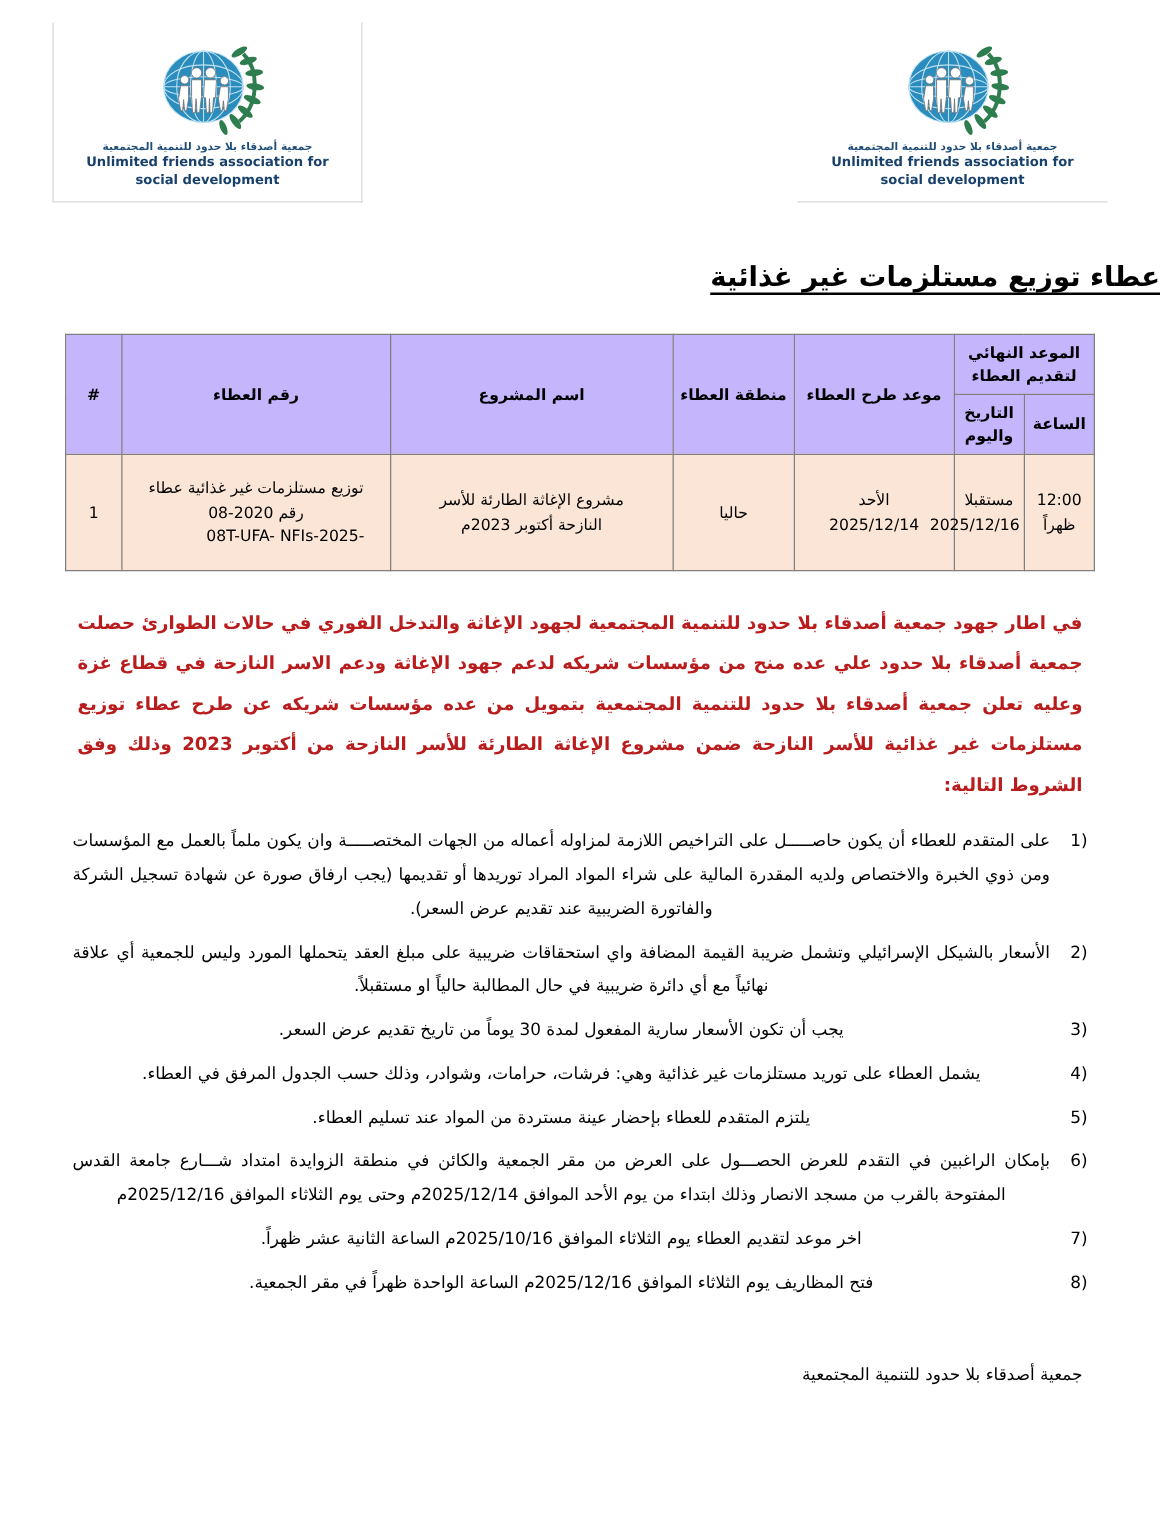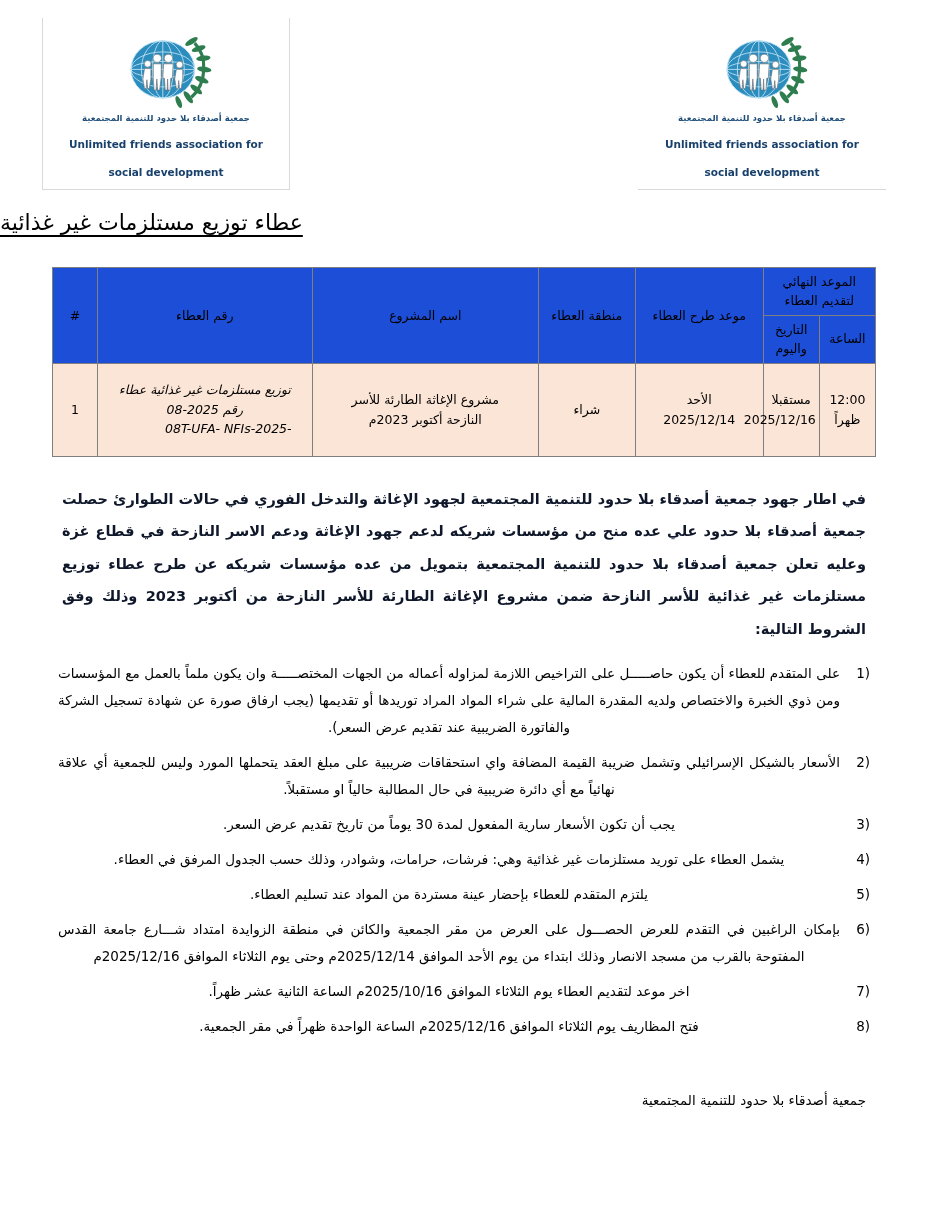--- a/index.html
+++ b/index.html
@@ -48,29 +48,29 @@
     letter-spacing: 0px;
     margin-top: 3px;
     direction: rtl;
   }
   .logo-en {
     font-size: 10.5px;
     font-weight: bold;
     color: #17406b;
     direction: ltr;
     line-height: 1.25;
-    margin-top: 15px;
+    margin-top: 1px;
   }
 
   
   .doc-title {
-    text-align: left;
+    text-align: right;
     font-family: "DejaVu Sans", "Liberation Sans", sans-serif;
     font-size: 22px;
-    font-weight: normal;
+    font-weight: bold;
     color: #000000;
     text-decoration: underline;
     text-underline-offset: 5px;
     margin: 30px 0 0 0;
     letter-spacing: 1px;
     direction: rtl;
   }
 
   
   .table-wrap {
@@ -88,51 +88,51 @@
   table.tender td {
     border: 1px solid #7f7f7f;
     text-align: center;
     vertical-align: middle;
     color: #000;
     padding: 4px 3px;
     font-size: 12.5px;
     line-height: 1.55;
   }
   table.tender thead th {
-    background: #1d4ed8;
-    font-weight: normal;
+    background: #c4b5fd;
+    font-weight: bold;
     font-size: 12.5px;
   }
   table.tender tbody td {
     background: #FBE5D6;
     font-size: 12.5px;
     height: 84px;
   }
   .col-idx { width: 34px; }
   .col-num { width: 190px; }
   .col-proj { width: 200px; }
   .col-cur { width: 82px; }
   .col-launch { width: 110px; }
   .col-day { width: 115px; }
   .col-hour { width: 96px; }
-  .cell-num { font-size: 11px; line-height: 1.85; font-style: italic; }
+  .cell-num { font-size: 11px; line-height: 1.85; }
   .cell-num .code { direction: ltr; display: inline-block; unicode-bidi: embed; margin-left: 47px; }
   .cell-idx { font-size: 14px; }
   .nowrapline { display: block; }
 
   
   .intro {
     padding: 0 62px;
     margin-top: 26px;
     direction: rtl;
     text-align: justify;
     font-size: 14.5px;
     font-weight: bold;
     line-height: 2.25;
-    color: #0f172a;
+    color: #b91c1c;
     box-sizing: border-box;
   }
 
   
   .conditions {
     padding: 0 58px 0 58px;
     margin-top: 14px;
     direction: rtl;
     box-sizing: border-box;
   }
@@ -288,28 +288,28 @@
         <tr>
           <td class="col-hour">12:00 ظهراً</td>
           <td class="col-day">
             <span class="nowrapline">مستقبلا</span>
             <span class="nowrapline">2025/12/16</span>
           </td>
           <td class="col-launch">
             <span class="nowrapline">الأحد</span>
             <span class="nowrapline">2025/12/14</span>
           </td>
-          <td class="col-cur">شراء</td>
+          <td class="col-cur">حاليا</td>
           <td class="col-proj">
             <span class="nowrapline">مشروع الإغاثة الطارئة للأسر</span>
             <span class="nowrapline">النازحة أكتوبر 2023م</span>
           </td>
           <td class="col-num cell-num">
             <span class="nowrapline">توزيع مستلزمات غير غذائية عطاء</span>
-            <span class="nowrapline">رقم 2025-08</span>
+            <span class="nowrapline">رقم 2020-08</span>
             <span class="nowrapline code">08T-UFA- NFIs-2025-</span>
           </td>
           <td class="col-idx cell-idx">1</td>
         </tr>
       </tbody>
     </table>
   </div>
 
   <p class="intro">في اطار جهود جمعية أصدقاء بلا حدود للتنمية المجتمعية لجهود الإغاثة والتدخل الفوري في حالات الطوارئ حصلت جمعية أصدقاء بلا حدود علي عده منح من مؤسسات شريكه لدعم جهود الإغاثة ودعم الاسر النازحة في قطاع غزة وعليه تعلن جمعية أصدقاء بلا حدود للتنمية المجتمعية بتمويل من عده مؤسسات شريكه عن طرح عطاء توزيع مستلزمات غير غذائية للأسر النازحة ضمن مشروع الإغاثة الطارئة للأسر النازحة من أكتوبر 2023 وذلك وفق الشروط التالية:</p>
 

